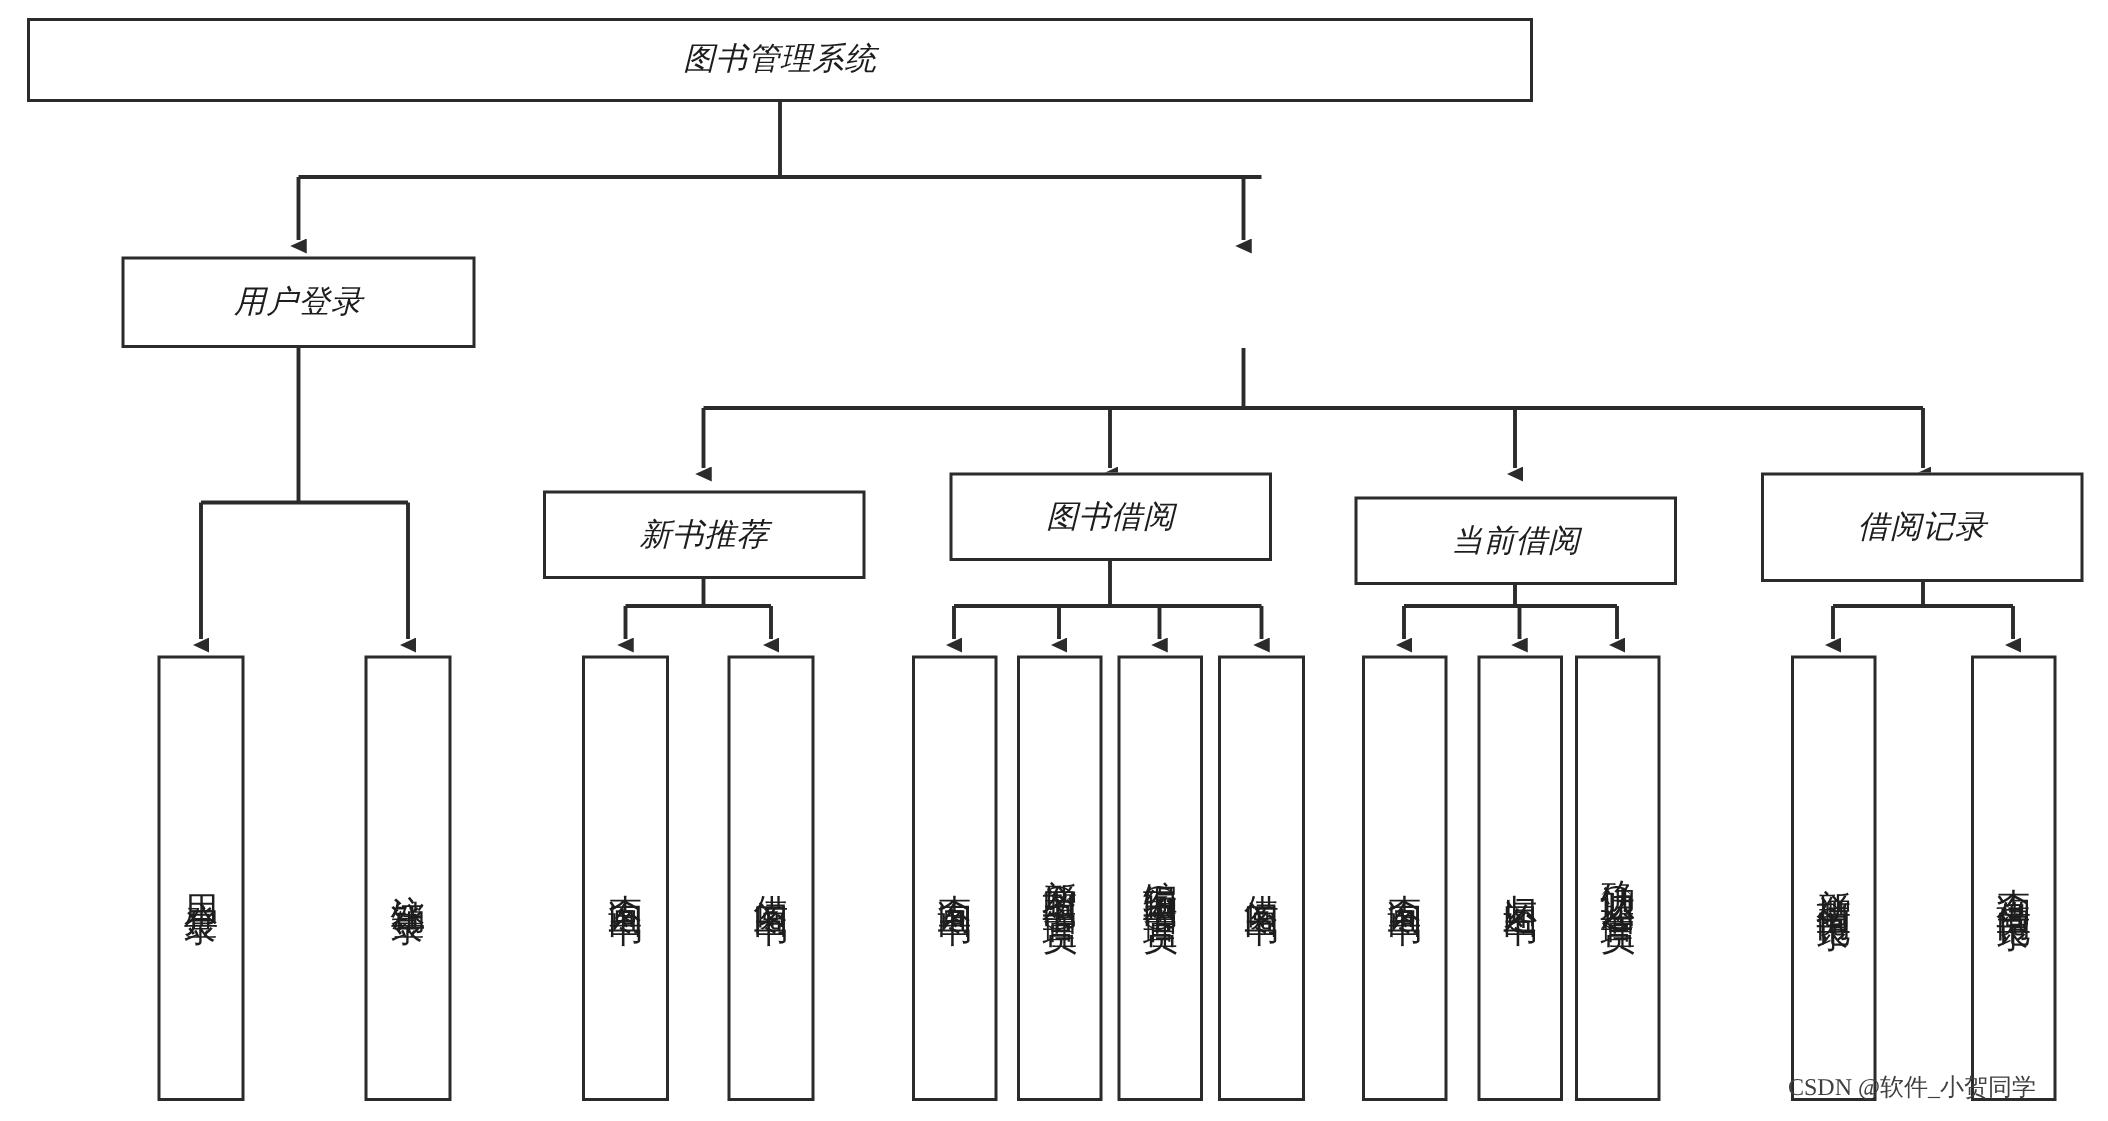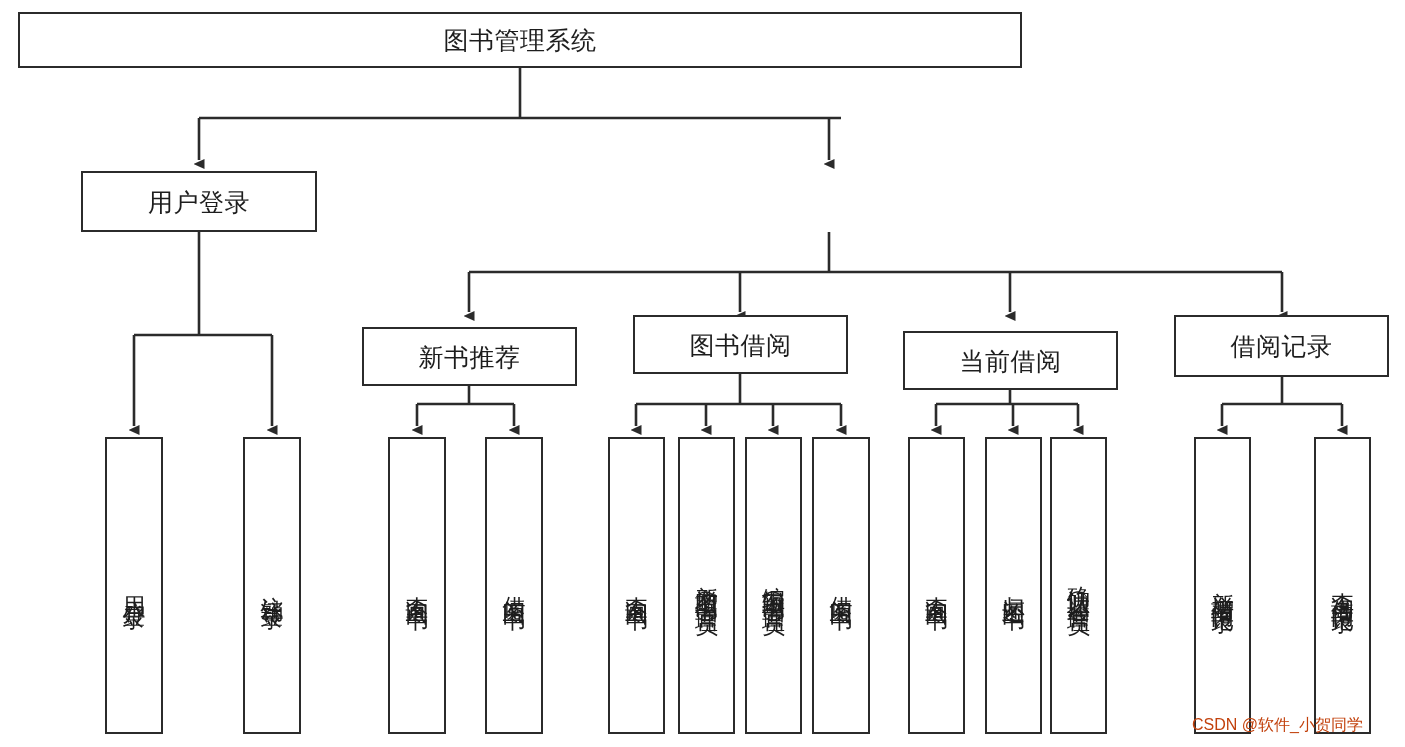--- a/index.html
+++ b/index.html
@@ -36,43 +36,44 @@
     justify-content: center;
     overflow: hidden;
   }
   .node-label {
     color: #1d1d1d;
     line-height: 1.12;
     text-align: center;
     white-space: nowrap;
   }
   .h-node .node-label {
-    font-size: 25px;
+    font-size: 21px;
     letter-spacing: 0.5px;
+    font-style: italic;
   }
   .v-node {
     align-items: center;
     justify-content: center;
   }
   .v-node .node-label {
     writing-mode: vertical-rl;
     text-orientation: upright;
     font-size: 23px;
     letter-spacing: 4px;
     line-height: 1;
   }
   #watermark {
     position: absolute;
     left: 1192px;
     top: 715px;
     font-size: 16px;
-    color: #c2410c;
+    color: #404040;
     white-space: nowrap;
     pointer-events: none;
-    font-family: Liberation Sans, sans-serif;
+    font-family: Liberation Serif, serif;
   }
 </style>
 </head>
 <body>
 
 <div id="diagram-root">
 
   <svg class="edges" viewBox="0 0 1405 747">
     <defs>
       <marker id="arrow" markerWidth="10" markerHeight="11" refX="1" refY="5.5" orient="auto" markerUnits="userSpaceOnUse">
@@ -137,21 +138,21 @@
   </div>
 
   <div class="node h-node" style="left:633px; top:315px; width:215px; height:59px;">
     <span class="node-label">图书借阅</span>
   </div>
 
   <div class="node h-node" style="left:903px; top:315px; width:215px; height:59px;margin-top:16px;">
     <span class="node-label">当前借阅</span>
   </div>
 
-  <div class="node h-node" style="left:1174px; top:315px; width:215px; height:62px;">
+  <div class="node h-node" style="left:1174px; top:315px; width:215px; height:73px;">
     <span class="node-label">借阅记录</span>
   </div>
 
   <div class="node v-node" style="left:105px; top:437px; width:58px; height:297px;">
     <span class="node-label">用户登录</span>
   </div>
 
   <div class="node v-node" style="left:243px; top:437px; width:58px; height:297px;">
     <span class="node-label">注销登录</span>
   </div>

